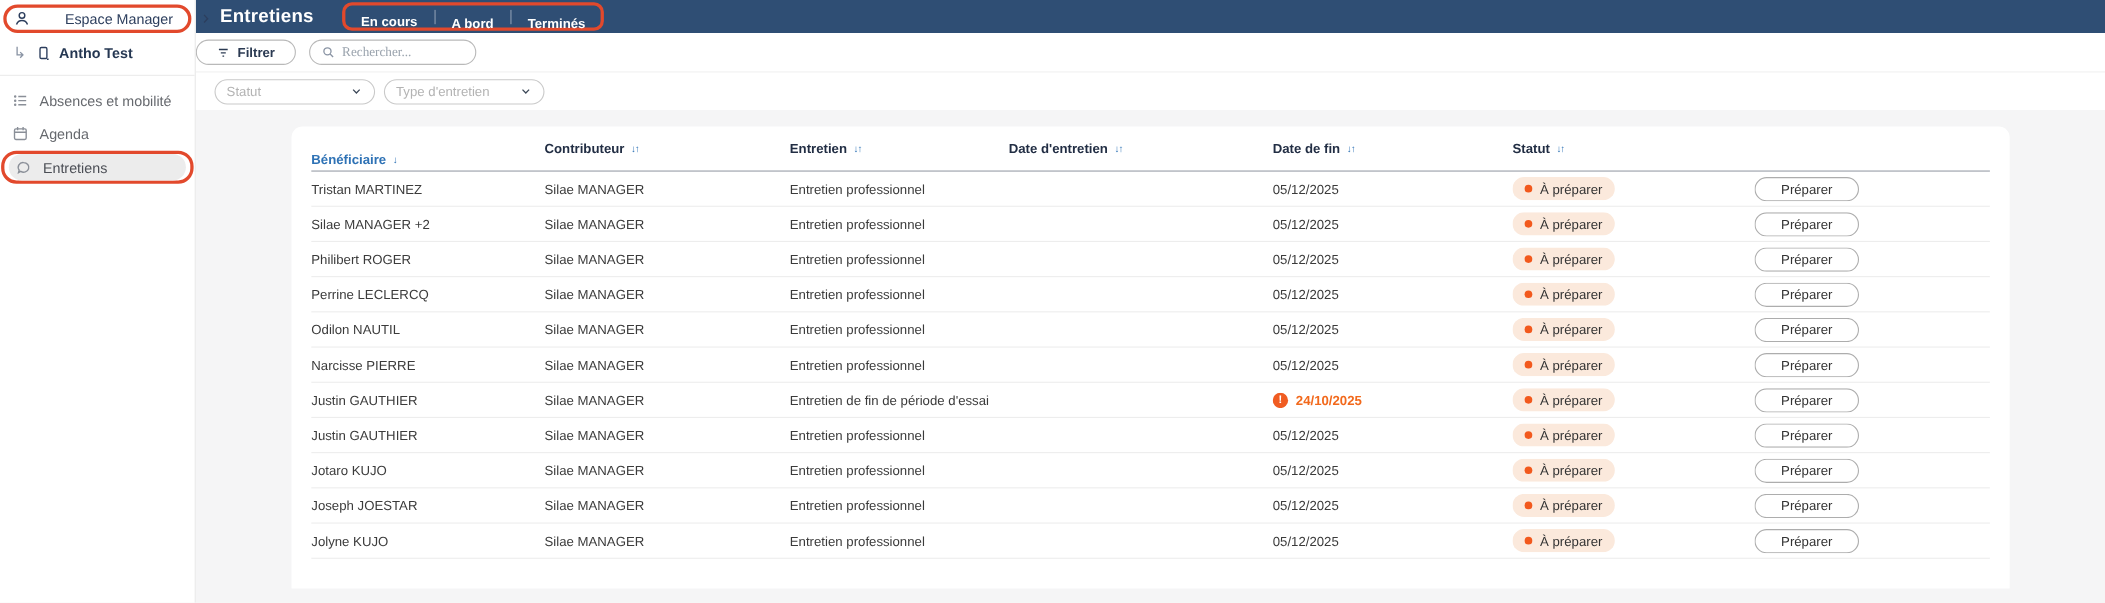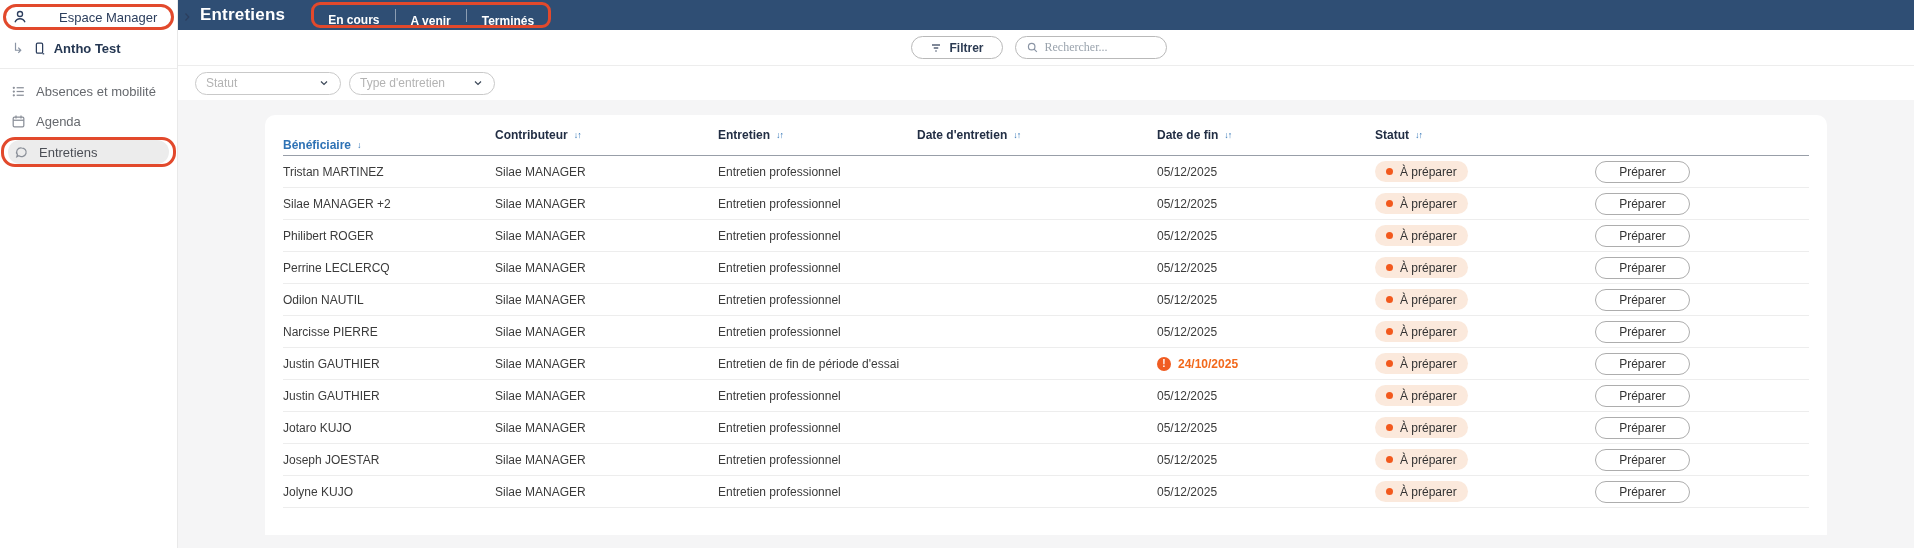--- a/index.html
+++ b/index.html
@@ -35,21 +35,21 @@
   
   .topbar { height:30px; background:#2f4e74; display:flex; align-items:center; }
   .page-title { color:#fff; font-size:17px; font-weight:bold; margin-left:22px; letter-spacing:.2px; }
   .tabs-annotation { display:flex; align-items:center; margin-left:26px; border:3px solid #e2492c;
                      border-radius:9px; padding:2px 10px; height:26px; }
   .tab { color:#fff; font-size:12px; font-weight:bold; padding:2px 4px 3px 4px; cursor:pointer; white-space:nowrap;margin-top:12px; }
   .tab.active { border-bottom:2px solid #fff; }
   .tab-sep { width:1px; height:13px; background:rgba(255,255,255,.45); margin:0 11px; }
 
   
-  .toolbar { height:36px; background:#fff; display:flex; align-items:center; justify-content:center;
+  .toolbar { height:36px; background:#fff; display:flex; align-items:center; justify-content:flex-start;
              gap:12px; padding-right:14px; border-bottom:1px solid #ededed; }
   .btn-filter { display:flex; align-items:center; gap:7px; height:23px; padding:0 18px;
                 border:1px solid #b9b9b9; border-radius:12px; background:#fff;
                 font-size:12px; font-weight:bold; color:#2b3a52; cursor:pointer; font-family:inherit; }
   .btn-filter .ic { display:flex; color:#2b3a52; }
   .search-box { display:flex; align-items:center; gap:6px; width:152px; height:23px; padding:0 10px;
                 border:1px solid #b9b9b9; border-radius:12px; background:#fff; }
   .search-box .ic { display:flex; color:#8a94a4; }
   .search-box input { border:none; outline:none; width:100%; font-size:12px; font-family:Liberation Serif, serif; color:#333; background:transparent; }
   .search-box input::placeholder { color:#9aa3ad; }
@@ -154,21 +154,21 @@
     </div>
   </div>
 
   <div class="main">
 
     <div class="topbar">
       <div class="page-title">Entretiens</div>
       <div class="tabs-annotation">
         <div class="tab active">En cours</div>
         <div class="tab-sep"></div>
-        <div class="tab">A venir</div>
+        <div class="tab">A bord</div>
         <div class="tab-sep"></div>
         <div class="tab">Terminés</div>
       </div>
     </div>
 
     <div class="toolbar">
       <button class="btn-filter">
         <span class="ic">
           <svg width="12" height="12" viewBox="0 0 24 24" fill="none" stroke="currentColor" stroke-width="2.4">
             <line x1="4" y1="6" x2="20" y2="6"></line>

